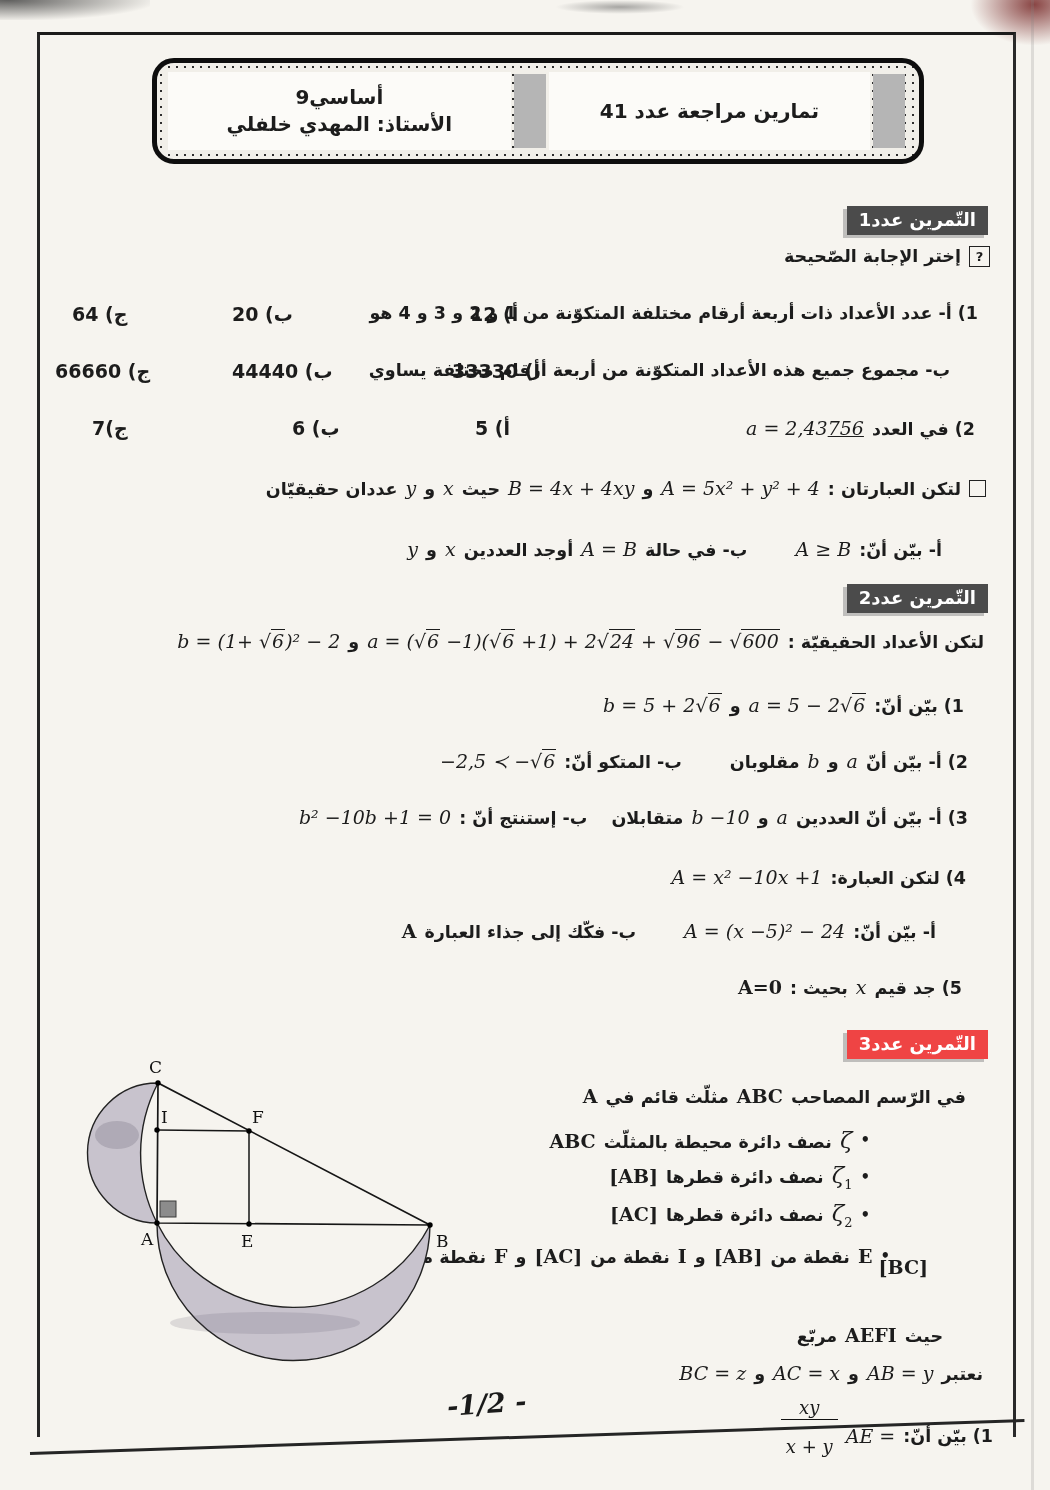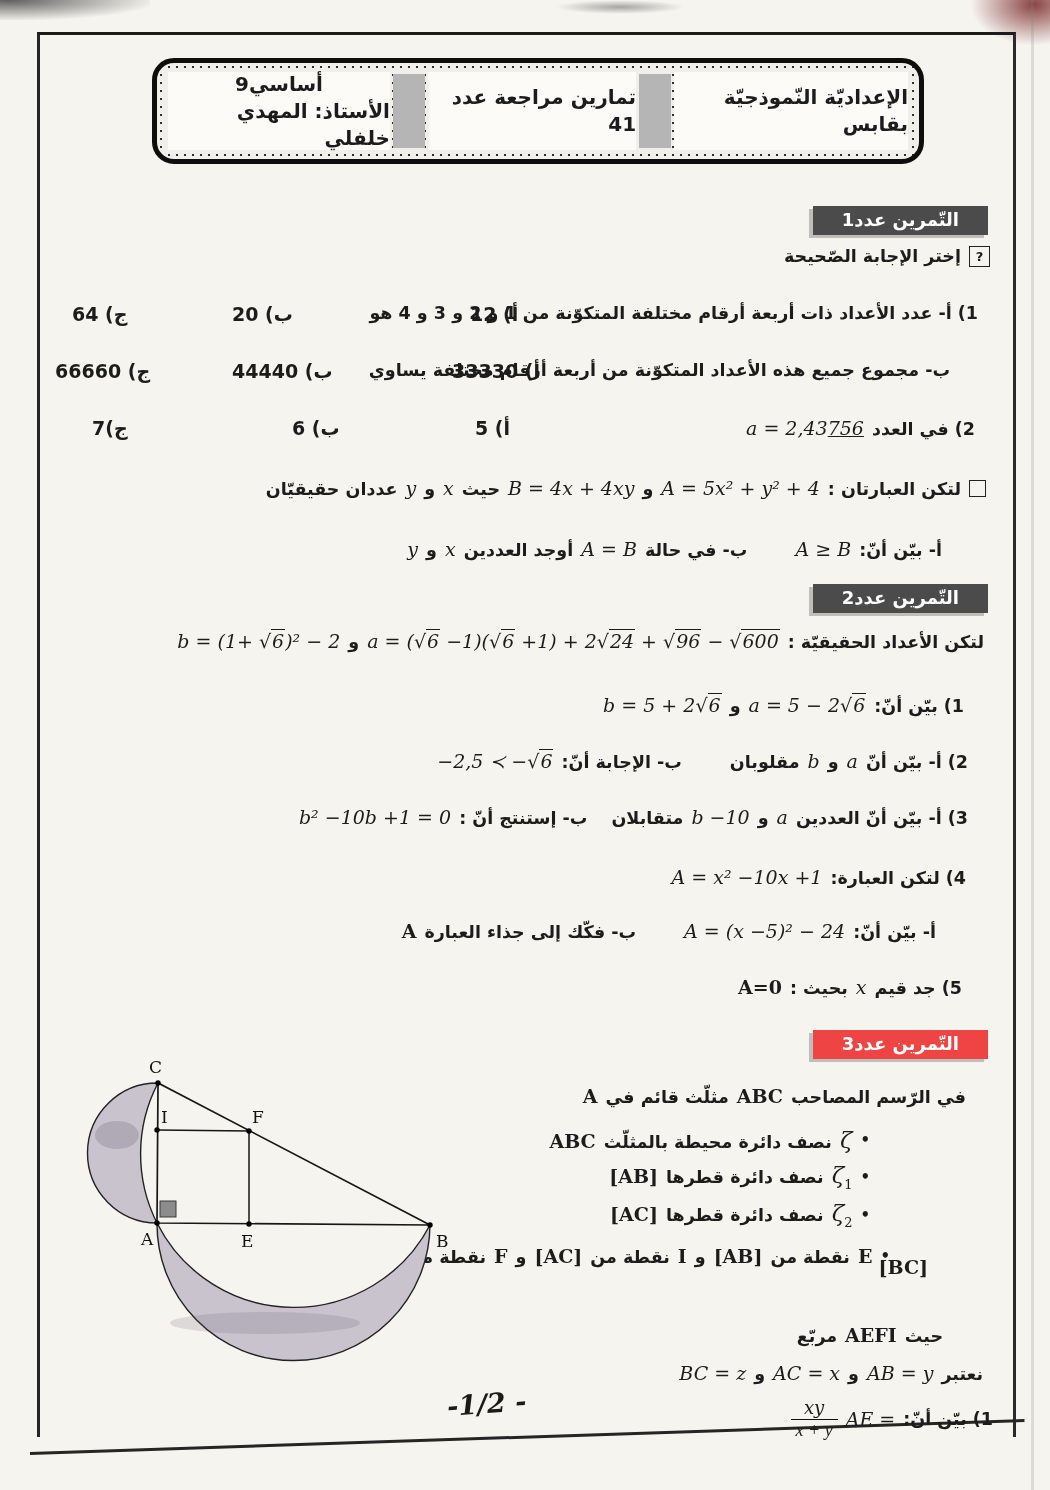--- a/index.html
+++ b/index.html
@@ -31,21 +31,21 @@
     display:flex;direction:rtl;align-items:stretch;padding:9px 11px;}
   .hcell{background:#fcfbf8;display:flex;flex-direction:column;align-items:center;
     justify-content:center;font-weight:700;font-size:20px;line-height:1.35;}
   .hsep{width:32px;background:#b5b5b5;margin:2px 3px;}
   .hcell.school{flex:1.18}
   .hcell.series{flex:1.05}
   .hcell.who{flex:1.12}
 
   
   .exh{position:absolute;background:#4b4b4b;color:#fff;font-size:18px;font-weight:700;
-    padding:3px 29px 5px;white-space:nowrap;box-shadow:-4px 3px 0 rgba(145,145,145,.55);}
+    padding:3px 12px 5px;white-space:nowrap;box-shadow:-4px 3px 0 rgba(145,145,145,.55);}
   .exh.light{background:#ef4444;}
 
   
   .ln{position:absolute;direction:rtl;display:flex;gap:8px;align-items:baseline;
     font-size:17.5px;font-weight:600;white-space:nowrap;}
   .ln .ar{direction:rtl;}
   .m{direction:ltr;unicode-bidi:isolate;font-family:"DejaVu Serif",serif;
     font-style:italic;font-weight:400;font-size:19px;}
   .mb{direction:ltr;unicode-bidi:isolate;font-family:"DejaVu Serif",serif;
     font-style:normal;font-weight:700;font-size:19px;}
@@ -54,42 +54,41 @@
   .rd{border-top:1.5px solid currentColor;padding:0 1px;}
   .ul{text-decoration:underline;}
   .qbox{display:inline-flex;align-items:center;justify-content:center;width:19px;height:19px;
     border:1.6px solid #222;font-size:13px;font-weight:700;align-self:center;font-style:normal;}
   .choice{position:absolute;direction:rtl;font-size:19px;font-weight:700;white-space:nowrap;}
   .zeta{font-family:"DejaVu Serif",serif;font-style:italic;font-size:23px;font-weight:400;}
   .zeta sub{font-size:13px;font-style:normal;}
   .blt{font-size:15px;align-self:center;}
   .frac{display:inline-flex;flex-direction:column;align-items:center;vertical-align:middle;
     line-height:1.15;font-size:18px;}
-  .frac .den{border-top:1.6px solid #111;padding:0 5px;font-family:Liberation Serif, serif;}
+  .frac .den{border-top:1.6px solid #111;padding:17px 5px;}
   .frac .num{padding:0 5px;}
   .fracline{align-items:center;}
   
   .fig{position:absolute;left:55px;top:1055px;width:500px;height:345px;}
   .fig text{font-family:"DejaVu Serif",serif;font-size:17px;fill:#111;}
   
   .pagenum{position:absolute;left:447px;top:1388px;font-family:"DejaVu Serif",serif;
     font-style:italic;font-size:27px;font-weight:600;transform:rotate(-4deg);color:#1a1a1a;}
 </style>
 </head>
 <body>
 
 <div class="smudge-tl"></div>
 <div class="smudge-tm"></div>
 <div class="smudge-tr"></div>
 <div class="crease"></div>
 <div class="frame"></div>
 <div class="frame-bottom"></div>
 
 <div class="hdr">
-  <div class="hcell school">الإعداديّة النّموذجيّة بقابس</div>
   <div class="hsep"></div>
   <div class="hcell series">تمارين مراجعة عدد 41</div>
   <div class="hsep"></div>
   <div class="hcell who">
     <span dir="ltr">9أساسي</span>
     <span>الأستاذ: المهدي خلفلي</span>
   </div>
 </div>
 
 <div class="exh" style="top:206px;right:62px">التّمرين عدد1</div>
@@ -160,21 +159,21 @@
   <span class="ar">و</span>
   <span class="m">b = 5 + 2√<span class="rd">6</span></span>
 </div>
 
 <div class="ln" style="top:750px;right:82px">
   <span class="ar">2) أ- بيّن أنّ</span>
   <span class="m">a</span>
   <span class="ar">و</span>
   <span class="m">b</span>
   <span class="ar gapL">مقلوبان</span>
-  <span class="ar">ب- الإجابة أنّ:</span>
+  <span class="ar">ب- المتكو أنّ:</span>
   <span class="m">−2,5 ≺ −√<span class="rd">6</span></span>
 </div>
 
 <div class="ln" style="top:806px;right:82px">
   <span class="ar">3) أ- بيّن أنّ العددين</span>
   <span class="m">a</span>
   <span class="ar">و</span>
   <span class="m">b −10</span>
   <span class="ar gapS">متقابلان</span>
   <span class="ar">ب- إستنتج أنّ :</span>

